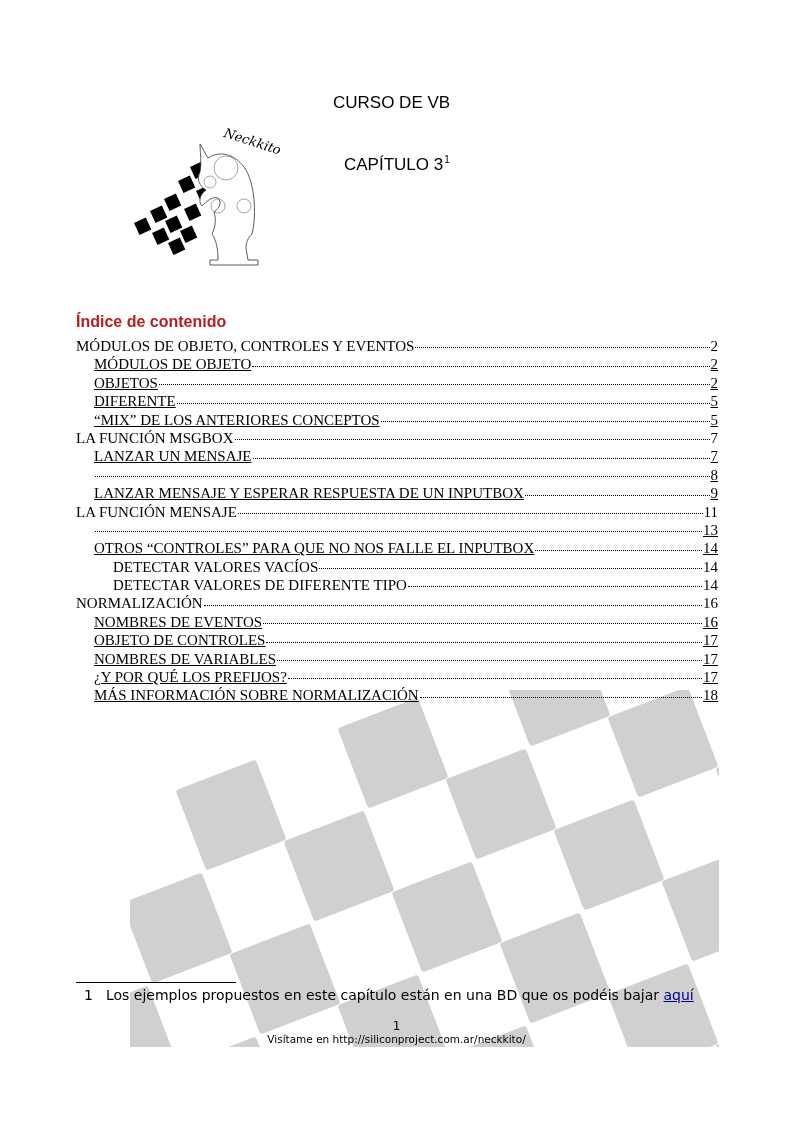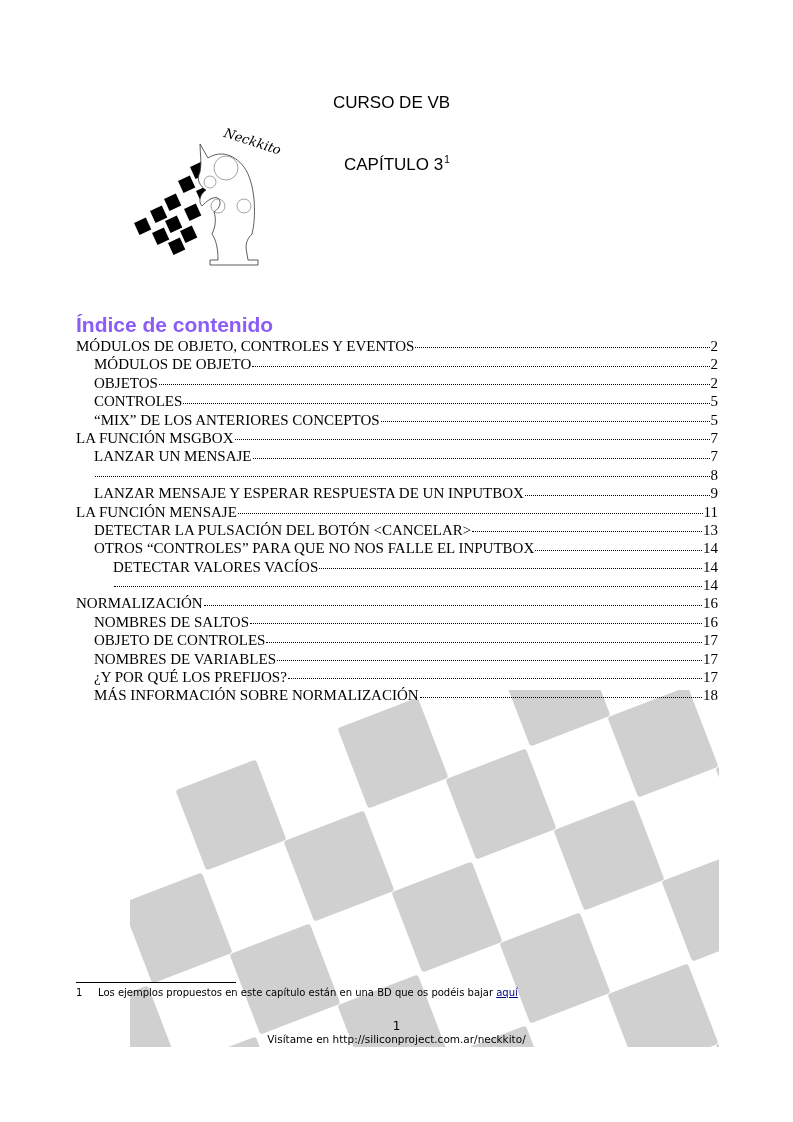--- a/index.html
+++ b/index.html
@@ -25,46 +25,46 @@
     .title-2 {
       position: absolute; left: 313px; top: 154px;
       font-family: "Liberation Sans", sans-serif; font-size: 17px; color: #000; margin-left: 31px;
     }
     .title-2 sup { font-size: 10px; vertical-align: 7px; margin-left: 1px; }
 
     .logo { position: absolute; left: 130px; top: 122px; width: 160px; height: 150px; }
 
     .toc-heading {
       position: absolute; left: 76px; top: 313px;
-      font-family: "Liberation Sans", sans-serif; font-weight: bold; font-size: 21px; color: #8b5cf6;
+      font-family: "Liberation Sans", sans-serif; font-weight: bold; font-size: 16px; color: #b91c1c;
     }
     .toc { position: absolute; left: 76px; top: 337px; width: 642px; }
     .toc-row {
       display: flex; align-items: baseline; height: 18.4px;
       font-family: "Liberation Serif", serif; font-size: 15px; color: #000; line-height: 18.4px;
       white-space: nowrap;
     }
     .toc-row.l1 { padding-left: 0; }
-    .toc-row.l2 { padding-left: 18px; }
+    .toc-row.l2 { padding-left: 18px; text-decoration: underline; }
     .toc-row.l3 { padding-left: 37px; }
     .toc-row .label { flex: 0 0 auto; }
     .toc-row .leader {
       flex: 1 1 auto; overflow: hidden; margin: 0 1px;
       position: relative; top: -3px;
       border-bottom: 1.4px dotted #000; height: 1px; align-self: flex-end; margin-bottom: 4px;
     }
     .toc-row .page-num { flex: 0 0 auto; text-align: right; }
 
     .footnote-rule {
       position: absolute; left: 76px; top: 982px; width: 160px; height: 0;
       border-top: 1px solid #000;
     }
     .footnote {
-      position: absolute; left: 76px; top: 987px;
-      font-family: "DejaVu Sans", sans-serif; font-size: 10px; color: #000; white-space: nowrap;
+      position: absolute; left: 84px; top: 987px;
+      font-family: "DejaVu Sans", sans-serif; font-size: 14px; color: #000; white-space: nowrap;
     }
     .footnote .fn-num { display: inline-block; width: 22px; }
     .footnote a { color: #000080; text-decoration: underline; }
 
     .page-number {
       position: absolute; left: 0; width: 793px; top: 1019px; text-align: center;
       font-family: "DejaVu Sans", sans-serif; font-size: 12px; color: #000;
     }
     .site-footer {
       position: absolute; left: 0; width: 793px; top: 1033px; text-align: center;
@@ -139,21 +139,21 @@
           <span class="label">MÓDULOS DE OBJETO</span>
           <span class="leader"></span>
           <span class="page-num">2</span>
         </div>
         <div class="toc-row l2">
           <span class="label">OBJETOS</span>
           <span class="leader"></span>
           <span class="page-num">2</span>
         </div>
         <div class="toc-row l2">
-          <span class="label">CONTROLES</span>
+          <span class="label">DIFERENTE</span>
           <span class="leader"></span>
           <span class="page-num">5</span>
         </div>
         <div class="toc-row l2">
           <span class="label">“MIX” DE LOS ANTERIORES CONCEPTOS</span>
           <span class="leader"></span>
           <span class="page-num">5</span>
         </div>
         <div class="toc-row l1">
           <span class="label">LA FUNCIÓN MSGBOX</span>
@@ -173,45 +173,45 @@
           <span class="label">LANZAR MENSAJE Y ESPERAR RESPUESTA DE UN INPUTBOX</span>
           <span class="leader"></span>
           <span class="page-num">9</span>
         </div>
         <div class="toc-row l1">
           <span class="label">LA FUNCIÓN MENSAJE</span>
           <span class="leader"></span>
           <span class="page-num">11</span>
         </div>
         <div class="toc-row l2">
-          <span class="label">DETECTAR LA PULSACIÓN DEL BOTÓN &lt;CANCELAR&gt;</span>
           <span class="leader"></span>
           <span class="page-num">13</span>
         </div>
         <div class="toc-row l2">
           <span class="label">OTROS “CONTROLES” PARA QUE NO NOS FALLE EL INPUTBOX</span>
           <span class="leader"></span>
           <span class="page-num">14</span>
         </div>
         <div class="toc-row l3">
           <span class="label">DETECTAR VALORES VACÍOS</span>
           <span class="leader"></span>
           <span class="page-num">14</span>
         </div>
         <div class="toc-row l3">
+          <span class="label">DETECTAR VALORES DE DIFERENTE TIPO</span>
           <span class="leader"></span>
           <span class="page-num">14</span>
         </div>
         <div class="toc-row l1">
           <span class="label">NORMALIZACIÓN</span>
           <span class="leader"></span>
           <span class="page-num">16</span>
         </div>
         <div class="toc-row l2">
-          <span class="label">NOMBRES DE SALTOS</span>
+          <span class="label">NOMBRES DE EVENTOS</span>
           <span class="leader"></span>
           <span class="page-num">16</span>
         </div>
         <div class="toc-row l2">
           <span class="label">OBJETO DE CONTROLES</span>
           <span class="leader"></span>
           <span class="page-num">17</span>
         </div>
         <div class="toc-row l2">
           <span class="label">NOMBRES DE VARIABLES</span>

